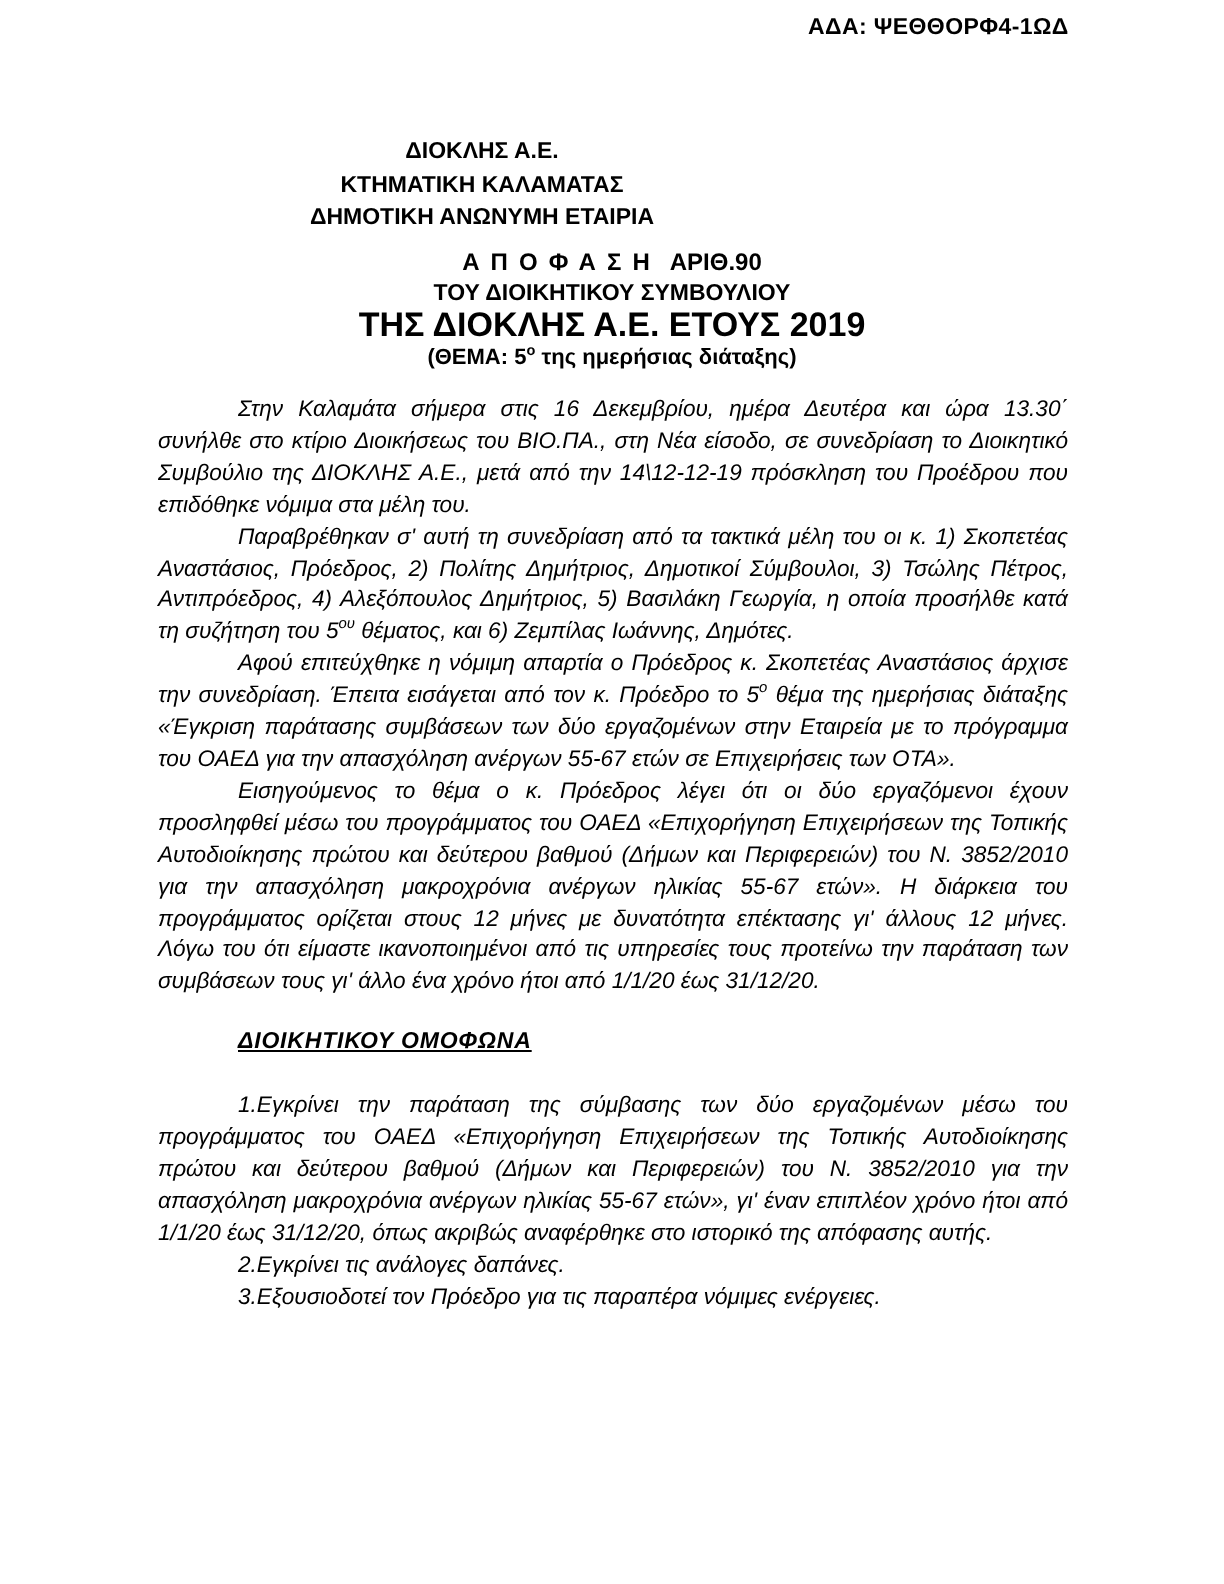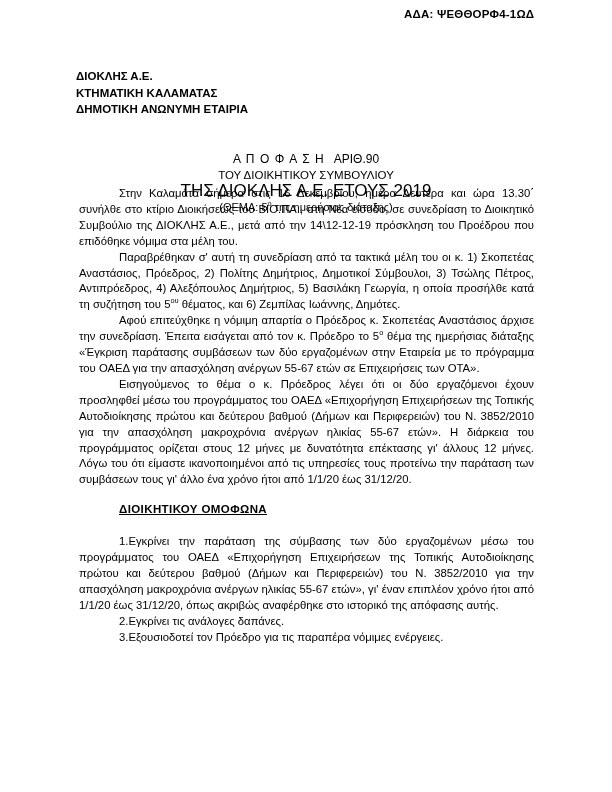--- a/index.html
+++ b/index.html
@@ -57,53 +57,54 @@
     word-break: break-word;
   }
   .sig-right div { white-space: nowrap; overflow: hidden; }
 
   
   .company-header {
     position: absolute;
     left: 76px;
     top: 68px;
     width: 330px;
+    text-align: center;
     font-weight: bold;
     font-size: 11.5px;
     line-height: 16.5px;
   }
 
   
   .title-block {
     position: absolute;
     left: 76px;
     top: 123px;
     width: 460px;
     text-align: center;
-    font-weight: normal;
+    font-weight: bold;
     line-height: 16px;
-    margin-top: 28px;
   }
   .title-line-1 { font-size: 12px; letter-spacing: 1.1px; }
   .title-line-1 .num { letter-spacing: 0px; }
   .title-line-2 { font-size: 11.5px; }
   .title-line-3 { font-size: 17px; }
   .title-line-4 { font-size: 11px; }
   .title-line-5 { font-size: 11px; }
   sup { font-size: 0.66em; vertical-align: super; line-height: 0; }
 
   
   .body-text {
     position: absolute;
     left: 79px;
-    top: 186px;
+    top: 198px;
     width: 455px;
     font-size: 11.3px;
     line-height: 15.9px;
     text-align: justify;
+    font-style: italic;
   }
   .body-text p {
     margin: 0;
     text-indent: 40px;
     text-align: justify;
   }
   .body-text p.small-indent { text-indent: 24px; }
 
   .decides-heading {
     margin: 0;

